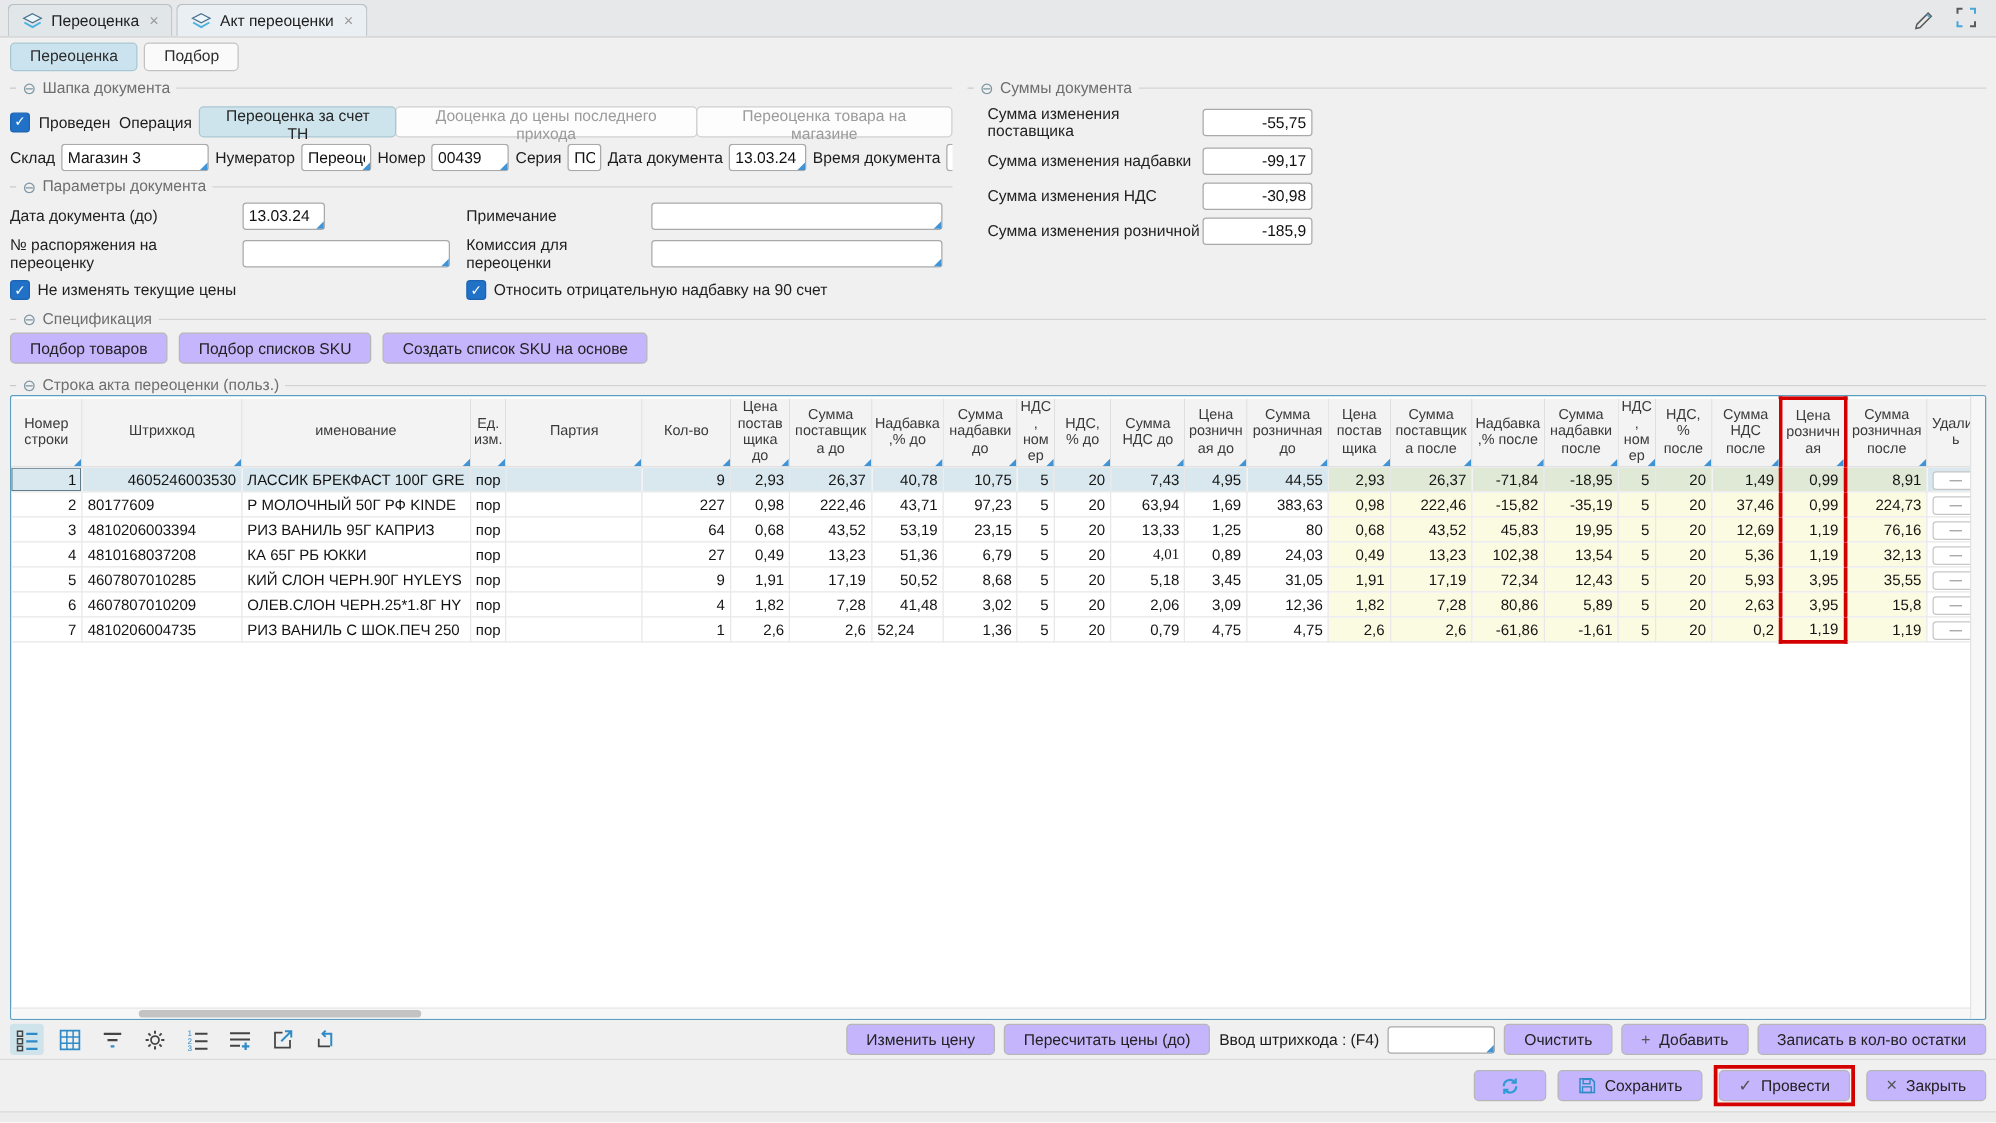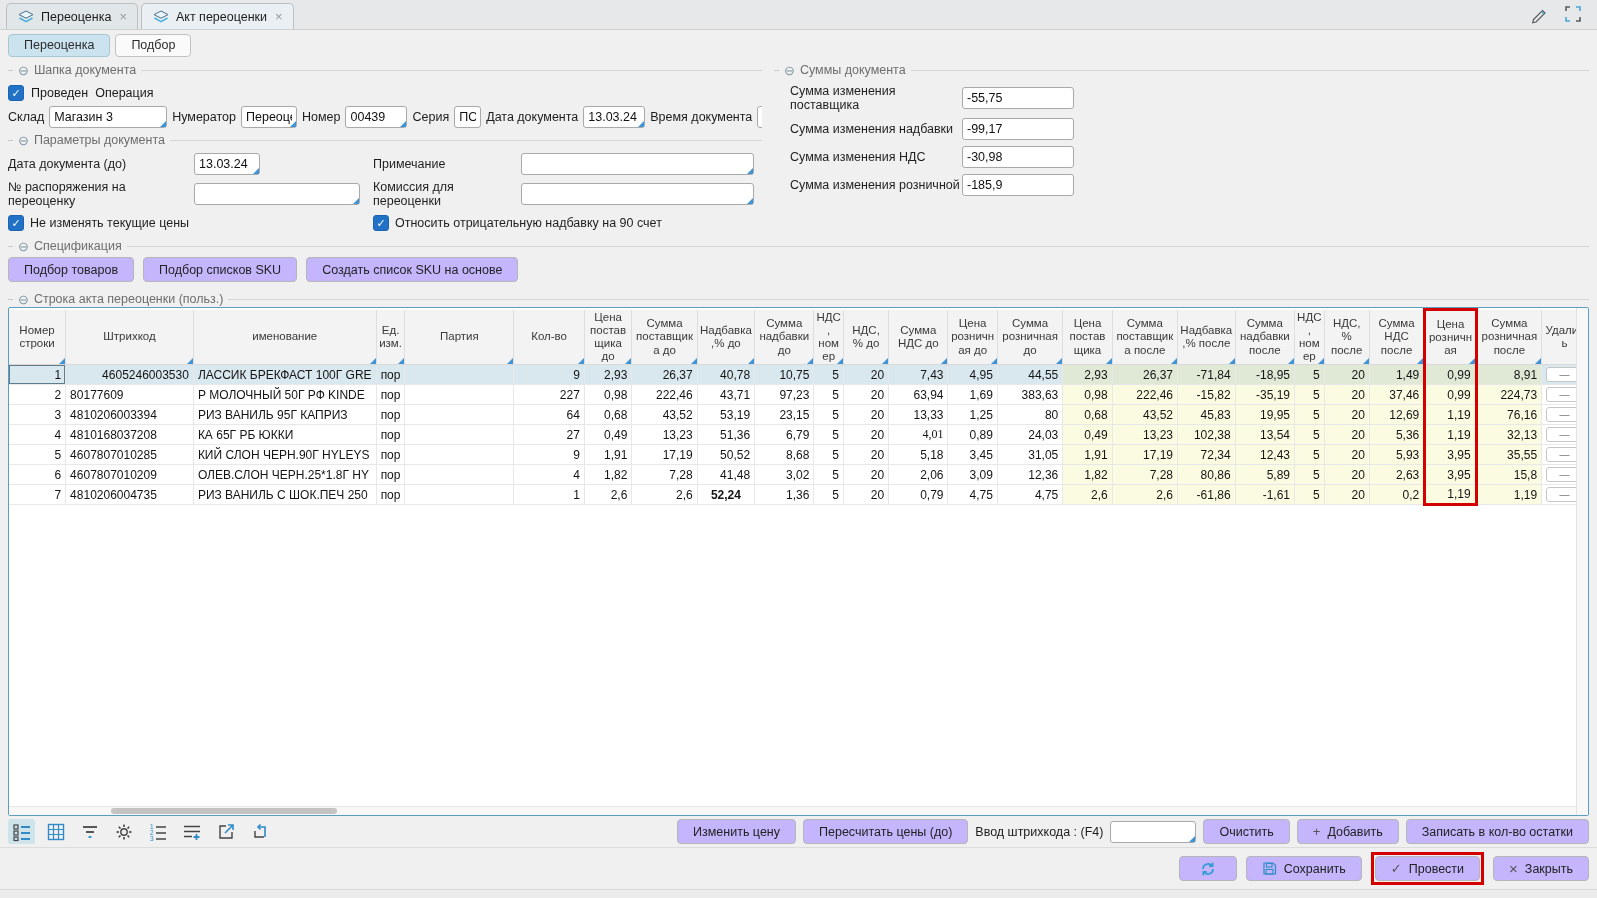--- a/index.html
+++ b/index.html
@@ -54,21 +54,21 @@
 
   .pg-row{display:flex;align-items:center;margin:5px 0;}
   .pg-label1{width:186px;font-size:12.5px;}
   .pg-left{width:365px;display:flex;align-items:center;}
   .pg-label2{width:148px;font-size:12.5px;}
   .cbrow{display:flex;align-items:center;margin:7px 0 4px;}
   .cbitem{display:flex;align-items:center;gap:6px;font-size:12.5px;}
 
   .sum-row{display:flex;align-items:center;margin:0 16px 6px;}
   .sum-label{width:172px;font-size:12.5px;}
-  .sum-input{width:112px;text-align:left;}
+  .sum-input{width:88px;text-align:right;}
 
   .spec-row{display:flex;gap:9px;padding:3px 8px 6px;}
   .btn{height:25px;padding:0 15px;background:#c4b5fd;border:1px solid #b6b6b6;border-radius:4px;
        font-size:12.5px;color:#222;display:inline-flex;align-items:center;gap:7px;}
 
   
   .table-zone{flex:1;display:flex;flex-direction:column;padding:0 8px;min-height:0;}
   .table-wrap{flex:1;position:relative;border:1px solid #5a9fc0;background:#fff;overflow:hidden;border-radius:2px;}
   table{border-collapse:collapse;table-layout:fixed;}
   th{background:#f3f3f3;font-size:11.5px;font-weight:normal;color:#3a3a3a;border-right:1px solid #dedede;
@@ -149,20 +149,25 @@
       <div class="group-h">
         <span class="tick"></span>
           <span class="gicon">⊖</span>
         <span>Шапка документа</span>
           <span class="line"></span>
       </div>
       <div class="hg-row1">
         <span class="cb">✓</span>
         <span class="flabel">Проведен</span>
         <span class="flabel">Операция</span>
+        <span class="seg-group">
+            <button class="seg-btn active">Переоценка за счет ТН</button>
+            <button class="seg-btn">Дооценка до цены последнего прихода</button>
+            <button class="seg-btn">Переоценка товара на магазине</button>
+          </span>
       </div>
       <div class="hg-row2">
           <span class="flabel">Склад</span>
           <span class="inputwrap grip">
             <input class="tinput" value="Магазин 3" style="width: 118px;">
           </span>
           <span class="flabel">Нумератор</span>
           <span class="inputwrap grip">
             <input class="tinput" value="Переоце" style="width: 56px;">
           </span>
@@ -498,21 +503,21 @@
             </tr>
             <tr class="lastrow">
               <td style="text-align: right;">7</td>
               <td style="text-align: left;">4810206004735</td>
               <td style="text-align: left;">РИЗ ВАНИЛЬ С ШОК.ПЕЧ 250</td>
               <td style="text-align: left;">пор</td>
               <td style="text-align: left;"></td>
               <td style="text-align: right;">1</td>
               <td style="text-align: right;">2,6</td>
               <td style="text-align: right;">2,6</td>
-              <td style="text-align: center; font-weight: bold;">52,24</td>
+              <td style="text-align: left;">52,24</td>
               <td style="text-align: right;">1,36</td>
               <td style="text-align: right;">5</td>
               <td style="text-align: right;">20</td>
               <td style="text-align: right;">0,79</td>
               <td style="text-align: right;">4,75</td>
               <td style="text-align: right;">4,75</td>
               <td class="after" style="text-align: right;">2,6</td>
               <td class="after" style="text-align: right;">2,6</td>
               <td class="after" style="text-align: right;">-61,86</td>
               <td class="after" style="text-align: right;">-1,61</td>

